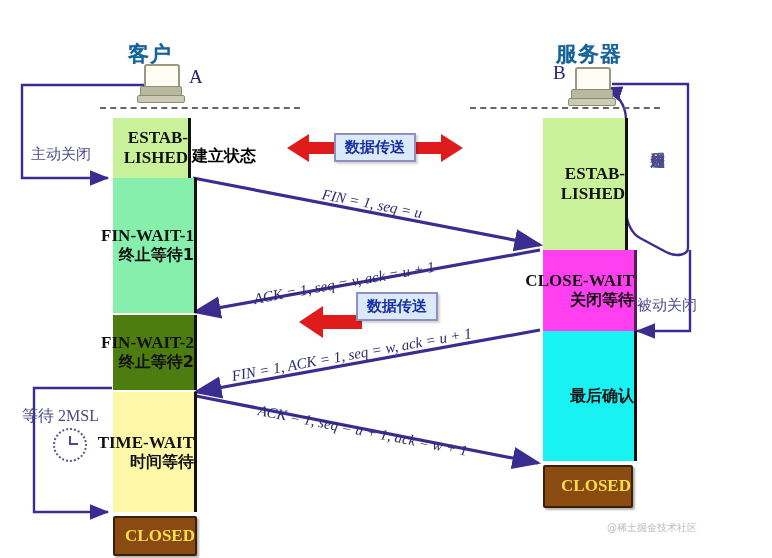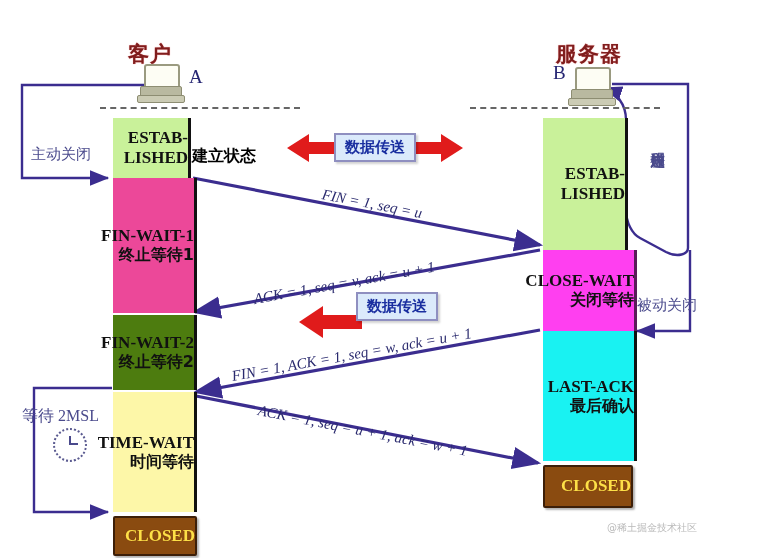--- a/index.html
+++ b/index.html
@@ -3,21 +3,21 @@
 <meta charset="utf-8">
 <style>
   html,body{margin:0;padding:0;background:#fff;}
   body{font-family:"Liberation Serif","DejaVu Serif",serif;}
   #stage{position:relative;width:772px;height:558px;background:#ffffff;overflow:hidden;}
 
   .abs{position:absolute;}
 
   
   .party-title{
-    color:#7f1d1d;font-weight:bold;font-size:21px;
+    color:#0369a1;font-weight:bold;font-size:21px;
     font-family:"DejaVu Sans","Liberation Sans",sans-serif;
     letter-spacing:1px;white-space:nowrap;
     text-shadow:0 0 1px rgba(238,34,34,.5);
   }
   .party-letter{
     color:#262673;font-size:19px;font-family:"Liberation Serif",serif;
   }
 
   
   .pc{width:46px;height:40px;}
@@ -177,21 +177,21 @@
       <div class="base"></div>
       <div class="foot"></div>
   </div>
   <div class="abs party-letter" style="left:553px;top:62px;">B</div>
 
   <div class="abs state" style="left:113px;top:118px;width:78px;height:60px;background:#c9f19a;">
     <div class="en">ESTAB-</div>
     <div class="en">LISHED</div>
   </div>
 
-  <div class="abs state" style="left:113px;top:178px;width:84px;height:135px;background:#ec4899;">
+  <div class="abs state" style="left:113px;top:178px;width:84px;height:135px;background:#86efac;">
     <div class="en">FIN-WAIT-1</div>
     <div class="cn">终止等待1</div>
   </div>
 
   <div class="abs state" style="left:113px;top:315px;width:84px;height:75px;background:#4d7c0f;">
     <div class="en">FIN-WAIT-2</div>
     <div class="cn">终止等待2</div>
   </div>
 
   <div class="abs state" style="left:113px;top:392px;width:84px;height:120px;background:#fdf7a8;">
@@ -226,21 +226,20 @@
     <div class="en">LISHED</div>
   </div>
 
   <div class="abs state" style="left:543px;top:250px;width:94px;height:81px;background:#ff3ff0;
               border-right:3px solid #5a1b5a;">
     <div class="en">CLOSE-WAIT</div>
     <div class="cn">关闭等待</div>
   </div>
 
   <div class="abs state" style="left:543px;top:331px;width:94px;height:130px;background:#19f2f2;">
-    <div class="en">LAST-ACK</div>
     <div class="cn">最后确认</div>
   </div>
 
   <div class="abs state closed" style="left:543px;top:465px;width:90px;height:43px;background:#8a4b10;">
     <div class="en">CLOSED</div>
   </div>
 
   <div class="abs vlabel" style="left:648px;top:128px;">
     <span style="writing-mode:vertical-rl;display:inline-block;">通知应用进程</span>
   </div>

